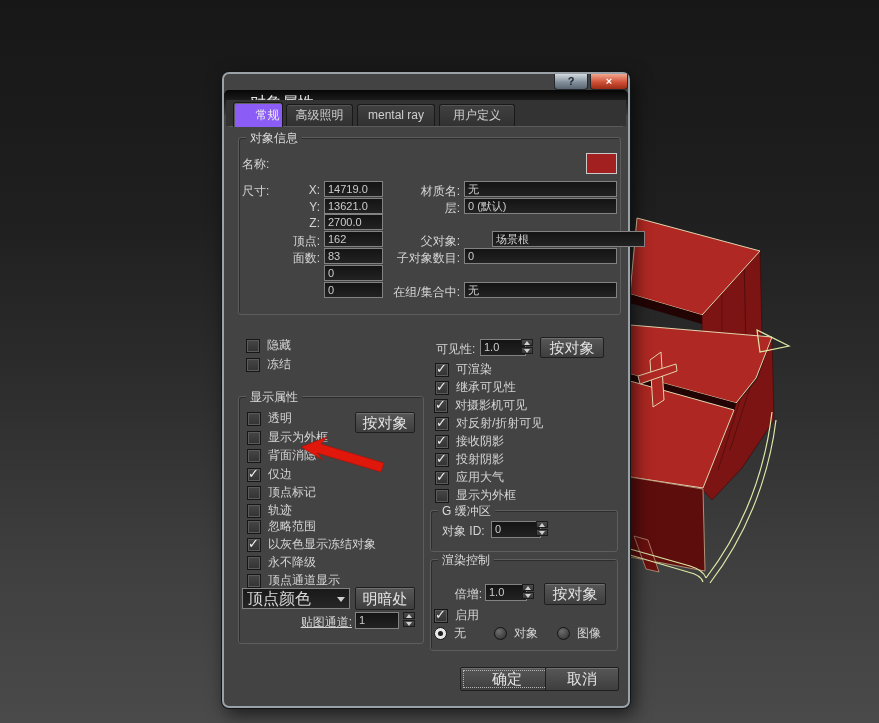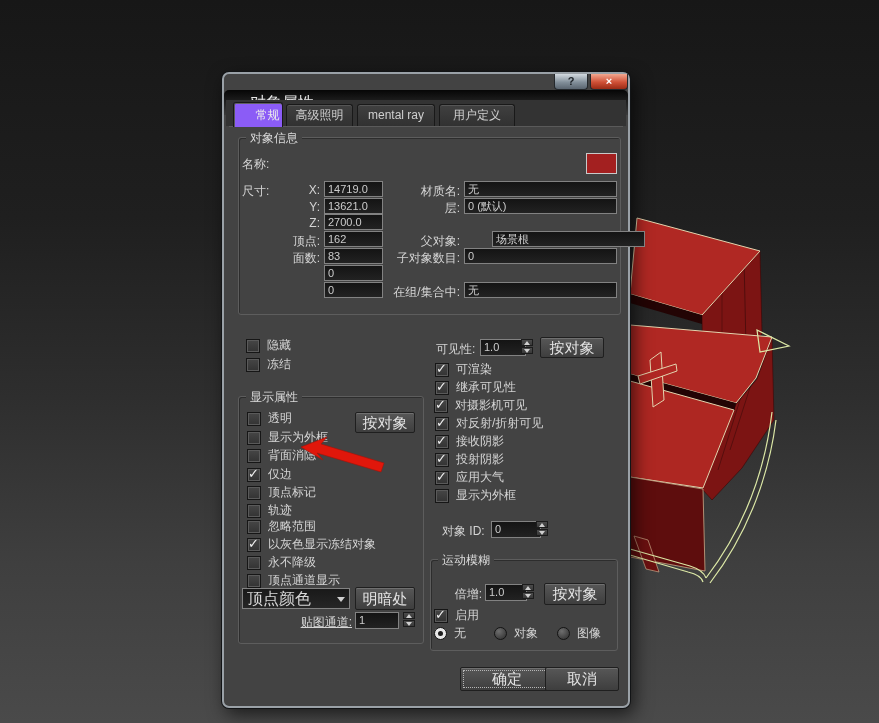--- a/index.html
+++ b/index.html
@@ -267,29 +267,32 @@
   </div>
   <div class="cbrow" style="left:211px;top:396px;">
     <span class="cb on"></span>
     <span>应用大气</span>
   </div>
   <div class="cbrow" style="left:211px;top:414px;">
     <span class="cb"></span>
     <span>显示为外框</span>
   </div>
 
+  <div class="grp" style="left:206px;top:436px;width:186px;height:40px;">
+    <span class="legend">G 缓冲区</span>
+  </div>
   <span class="lbl" style="left:218px;top:449px;">对象 ID:</span>
   <div class="fld" style="left:267px;top:447px;width:42px;height:15px;line-height:15px;">0</div>
   <span class="spin" style="left:312px;top:447px;">
       <span class="su"></span>
       <span class="sd"></span>
     </span>
 
   <div class="grp" style="left:206px;top:485px;width:186px;height:90px;">
-    <span class="legend">运动模糊</span>
+    <span class="legend">渲染控制</span>
   </div>
   <span class="rlbl" style="left:214px;width:44px;top:512px;">倍增:</span>
   <div class="fld" style="left:261px;top:510px;width:34px;height:15px;line-height:15px;">1.0</div>
   <span class="spin" style="left:298px;top:510px;">
       <span class="su"></span>
       <span class="sd"></span>
     </span>
   <div class="btn" style="left:320px;top:509px;width:62px;height:22px;line-height:20px;">按对象</div>
   <div class="cbrow" style="left:210px;top:534px;">
     <span class="cb on"></span>

